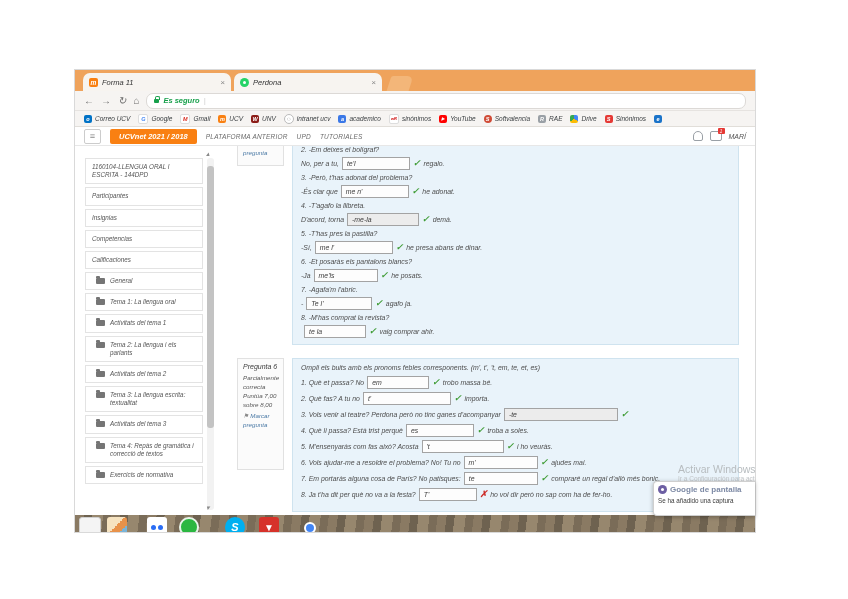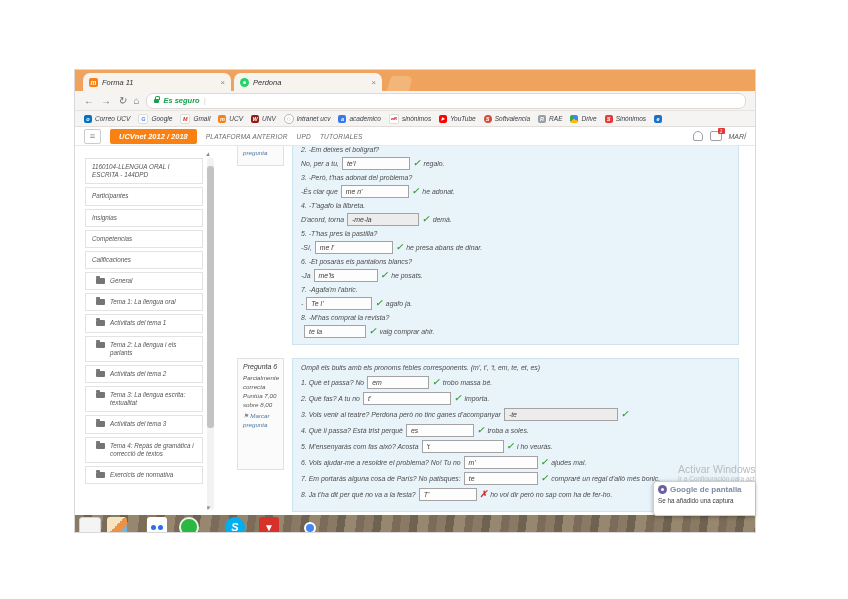--- a/index.html
+++ b/index.html
@@ -216,21 +216,21 @@
           <i class="bi bi-sino"></i>
           <span>Sinónimos</span>
         </span>
       <span class="bm">
           <i class="bi bi-edge"></i>
         </span>
     </div>
 
     <div class="mheader">
       <span class="burger">≡</span>
-      <span class="brand">UCVnet 2012 / 2018</span>
+      <span class="brand">UCVnet 2021 / 2018</span>
       <span class="mlink">PLATAFORMA ANTERIOR</span>
       <span class="mlink">UPD</span>
       <span class="mlink">TUTORIALES</span>
       <span class="hright">
         <span class="hbell"></span>
         <span class="hchat">
             <span class="hbadge">1</span>
           </span>
         <span class="huser">MARÍ</span>
       </span>

